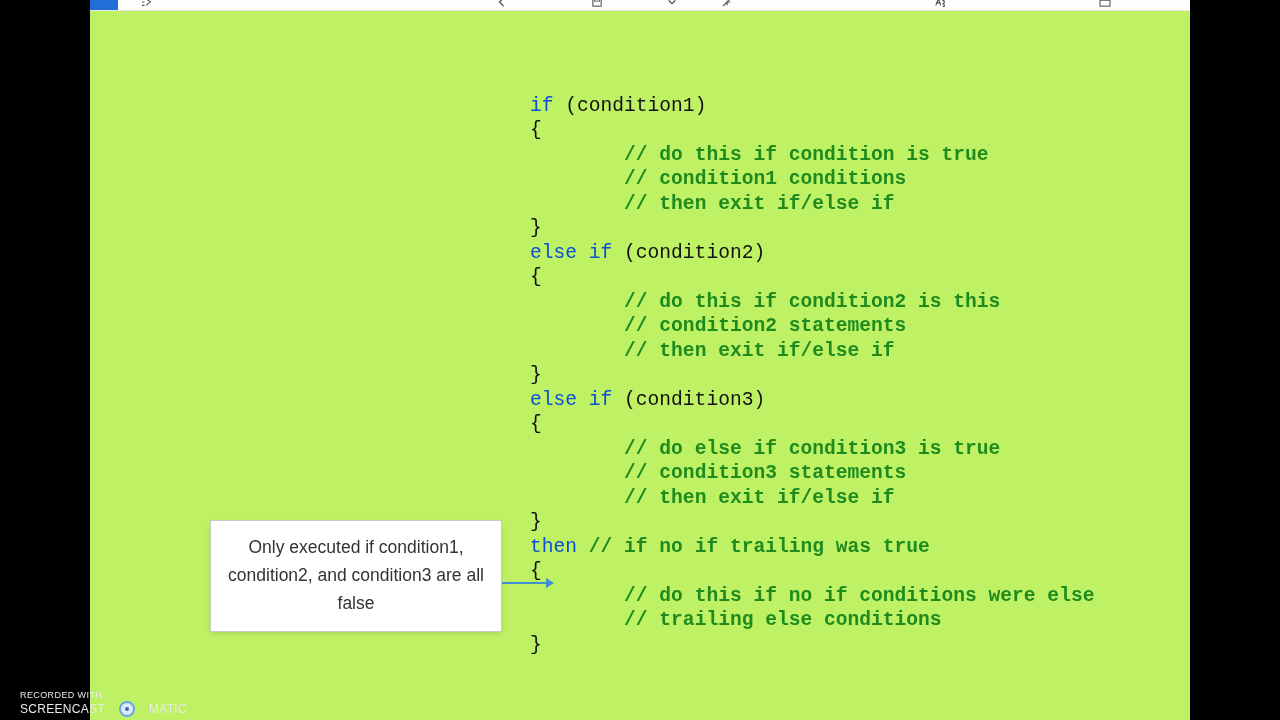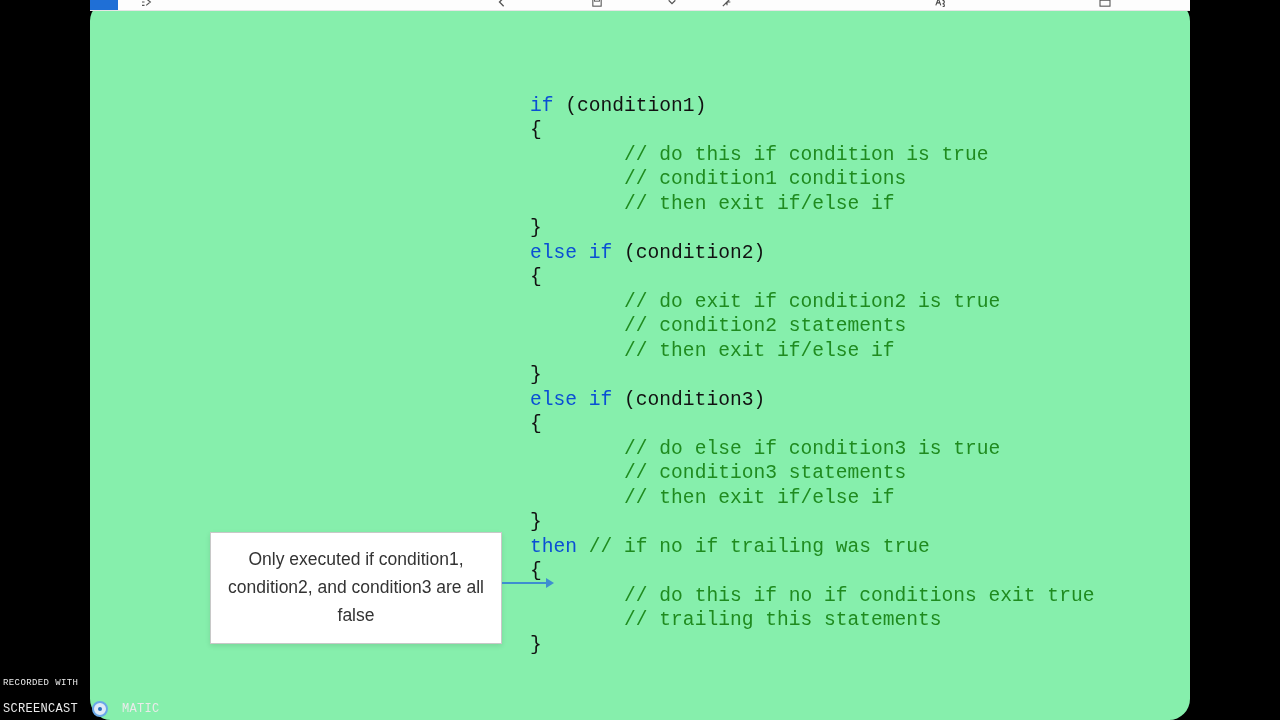--- a/index.html
+++ b/index.html
@@ -19,22 +19,21 @@
   }
   .letterbox-left { left: 0; }
   .letterbox-right { right: 0; }
 
   .stage {
     position: absolute;
     left: 90px;
     right: 90px;
     top: 0;
     bottom: 0;
-    background: #86efac;
-    border-radius: 21px;
+    background: #bef264;
   }
 
   
   .toolbar {
     position: absolute;
     left: 0; right: 0; top: 0;
     height: 10px;
     border-bottom: 1px solid #e6e6e6;
     background: #fdfdfd;
   }
@@ -57,27 +56,27 @@
     position: absolute;
     left: 440px;
     top: 74px;
     font-family: Consolas, "Courier New", monospace;
     font-size: 19.6px;
     line-height: 24.5px;
     white-space: pre;
     color: #111;
   }
   .kw { color: #0a4fd4; }
-  .cm { color: #1f8b1f; }
+  .cm { color: #1f8b1f; font-weight: bold; }
 
   
   .callout {
     position: absolute;
     left: 120px;
-    top: 532px;
+    top: 520px;
     width: 270px;
     padding: 12px 10px 14px 10px;
     border: 1px solid #c8c8c8;
     box-shadow: 0 2px 5px rgba(0,0,0,.10);
     background: #fff;
     font-size: 17.5px;
     line-height: 28px;
     color: #333;
     text-align: center;
   }
@@ -89,35 +88,34 @@
     top: 576px;
     width: 52px;
     height: 14px;
     pointer-events: none;
   }
   .arrow svg { width: 100%; height: 100%; overflow: visible; }
 
   
   .watermark {
     position: absolute;
-    left: 3px;
+    left: 20px;
     bottom: 3px;
     color: #eaeaea;
-    font-family: Liberation Mono, monospace;
+    font-family: Liberation Sans, sans-serif;
     font-size: 9px;
     letter-spacing: 0.4px;
     line-height: 12px;
   }
   .watermark .row2 {
     font-size: 12px;
     letter-spacing: 0.3px;
     display: flex;
     align-items: center;
     gap: 14px;
-    margin-top: 12px;
   }
   .wm-dot {
     width: 12px; height: 12px;
     border: 2px solid #6aa7e8;
     border-radius: 50%;
     display: inline-flex;
     align-items: center;
     justify-content: center;
     background: #dfeaf7;
   }
@@ -178,34 +176,34 @@
   </div>
 
   <pre class="code" id="code"><span class="kw">if</span><span> (condition1)
 {
         </span><span class="cm">// do this if condition is true</span><span>
         </span><span class="cm">// condition1 conditions</span><span>
         </span><span class="cm">// then exit if/else if</span><span>
 }
 </span><span class="kw">else if</span><span> (condition2)
 {
-        </span><span class="cm">// do exit if condition2 is true</span><span>
+        </span><span class="cm">// do this if condition2 is this</span><span>
         </span><span class="cm">// condition2 statements</span><span>
         </span><span class="cm">// then exit if/else if</span><span>
 }
 </span><span class="kw">else if</span><span> (condition3)
 {
         </span><span class="cm">// do else if condition3 is true</span><span>
         </span><span class="cm">// condition3 statements</span><span>
         </span><span class="cm">// then exit if/else if</span><span>
 }
 </span><span class="kw">then</span><span> </span><span class="cm">// if no if trailing was true</span><span>
 {
-        </span><span class="cm">// do this if no if conditions exit true</span><span>
-        </span><span class="cm">// trailing this statements</span><span>
+        </span><span class="cm">// do this if no if conditions were else</span><span>
+        </span><span class="cm">// trailing else conditions</span><span>
 }</span></pre>
 
   <div class="callout">
     <span>Only executed if condition1, condition2, and condition3 are all false</span>
   </div>
 
   <div class="arrow">
     <svg viewBox="0 0 52 14">
       <line x1="0" y1="7" x2="44" y2="7" stroke="#3e8ed0" stroke-width="1.8"></line>
       <path d="M44 2 52 7 44 12Z" fill="#3e8ed0"></path>

